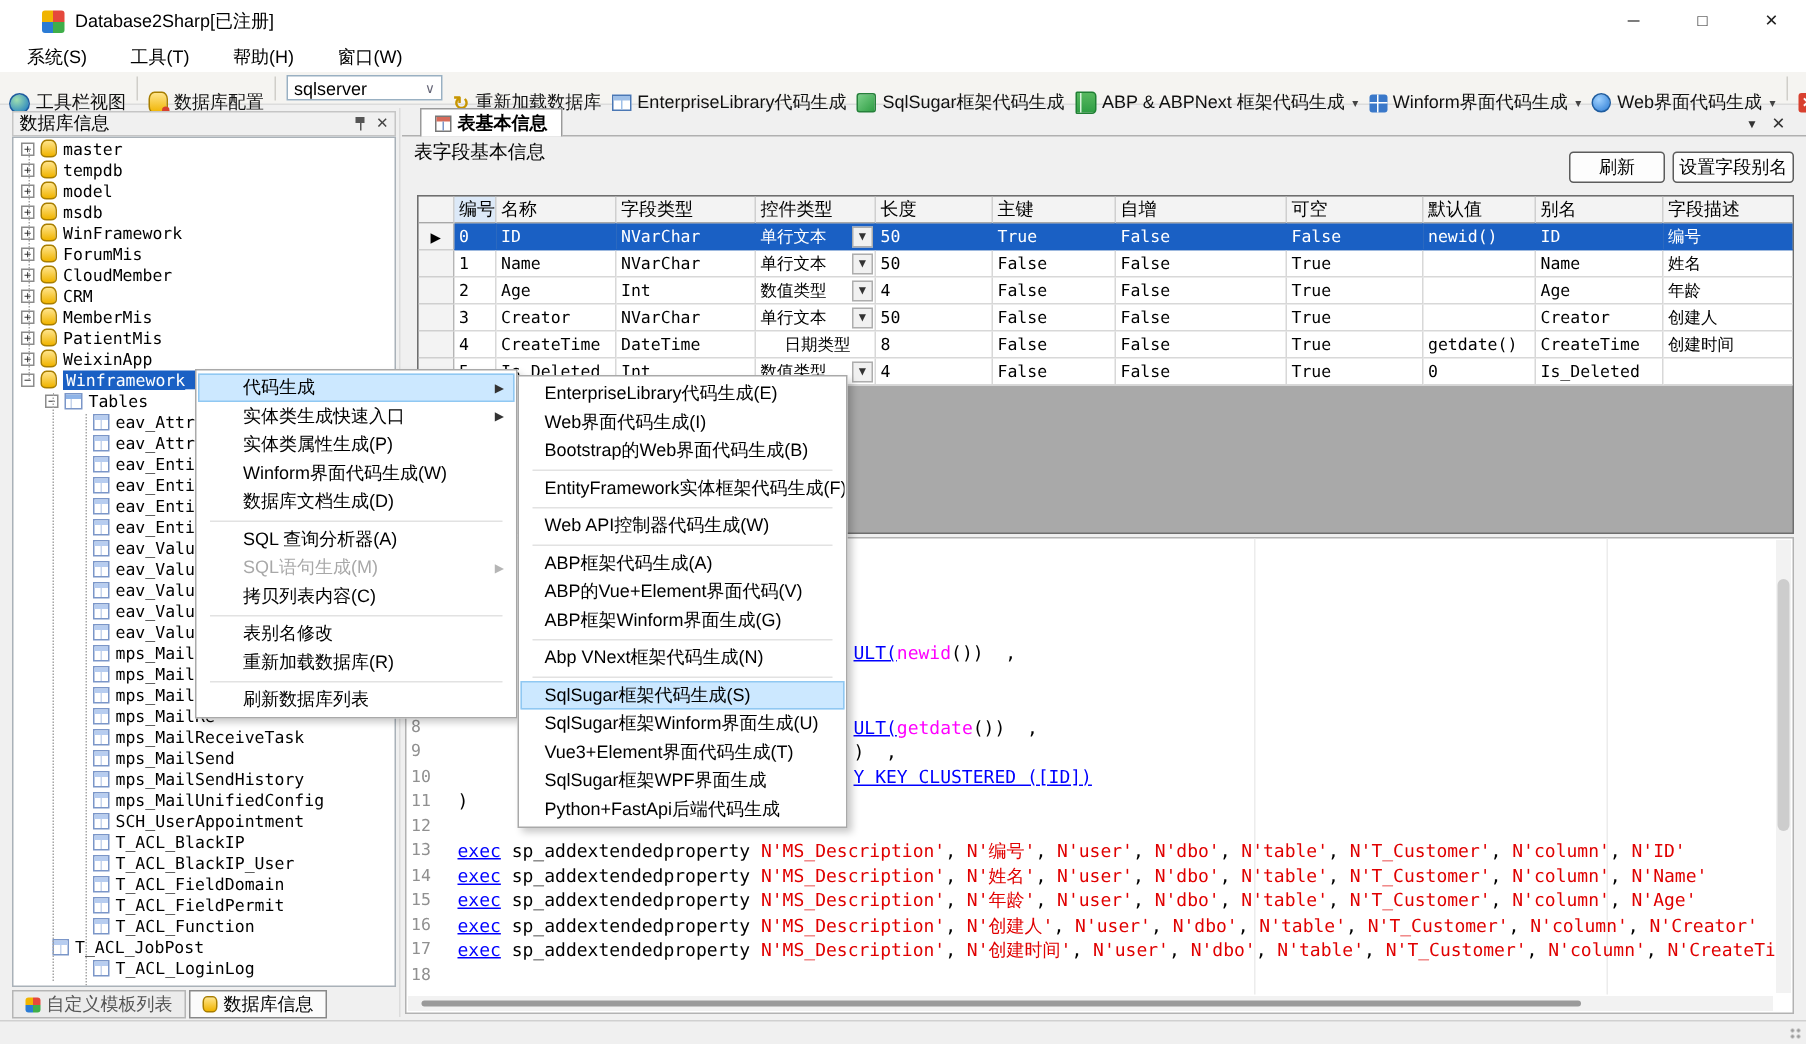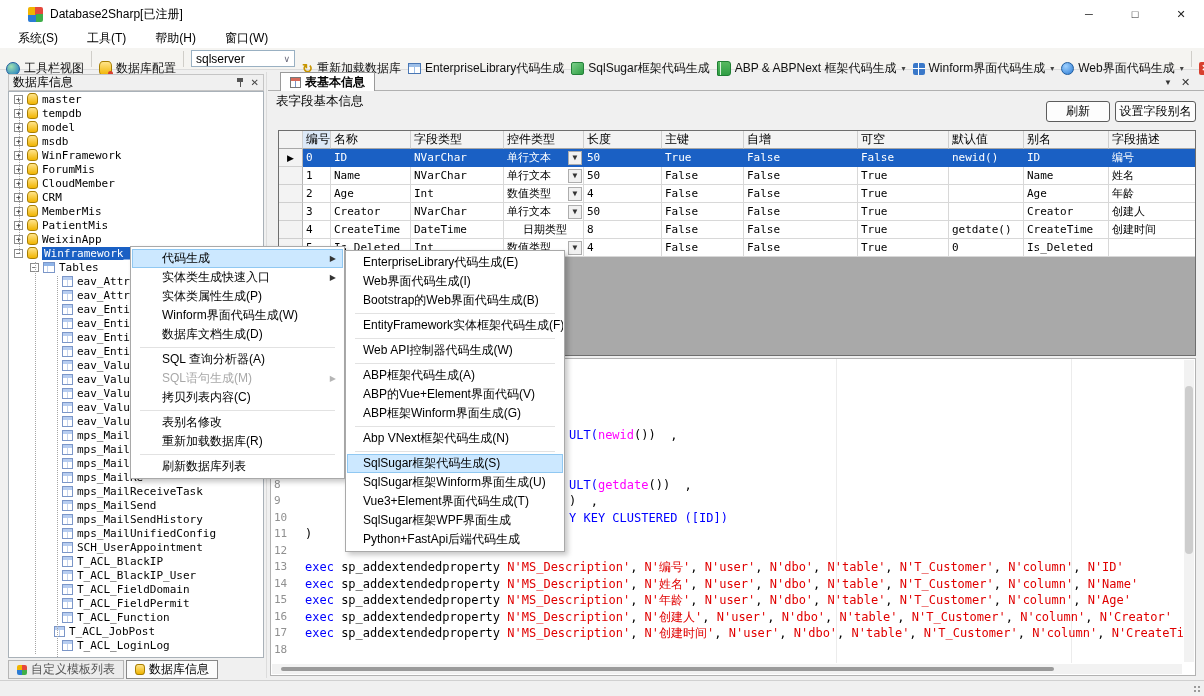--- a/index.html
+++ b/index.html
@@ -121,21 +121,21 @@
              box-sizing:border-box;font-size:8px;line-height:12px;text-align:center;color:#333;flex:none;margin-right:1px;}
 
   
   #editor{position:absolute;left:270px;top:358px;width:926px;height:318px;background:#fff;
           border:1px solid #b2b2b2;box-sizing:border-box;overflow:hidden;}
   .ed-ruler{position:absolute;top:0;bottom:12px;width:1px;background:#ececec;}
   #ed-lines{position:absolute;left:0;top:2px;right:12px;bottom:12px;overflow:hidden;}
   .ed-line{position:relative;height:16.5px;font:12px/16.5px "DejaVu Sans Mono",monospace;white-space:pre;}
   .ed-num{position:absolute;left:3px;top:0;width:24px;color:#909090;font-size:11px;}
   .frag{position:absolute;top:0;}
-  .sql-kw{color:var(--kw,#0000ff);}
+  .sql-kw{color:var(--kw,#0000ff);text-decoration:underline;}
   .sql-str{color:var(--str,#e00000);}
   .sql-fn{color:var(--fn,#ff00ff);}
   .sql-tx{color:#000;}
   #ed-vscroll{position:absolute;right:1px;top:1px;width:10px;bottom:13px;background:#f2f2f2;}
   #ed-vthumb{position:absolute;left:1px;top:26px;width:8px;height:168px;background:#cdcdcd;border-radius:4px;}
   #ed-hscroll{position:absolute;left:1px;right:13px;bottom:1px;height:10px;background:#f2f2f2;}
   #ed-hthumb{position:absolute;left:9px;top:3px;width:773px;height:4px;background:#9a9a9a;border-radius:2px;}
 
   
   #statusbar{position:absolute;left:0;top:680px;width:1204px;height:16px;background:#f0f0f0;
@@ -397,21 +397,21 @@
           <span>T_ACL_FieldDomain</span>
         </div>
         <div class="trow" style="padding-left: 53px;">
           <span class="ticon i-table"></span>
           <span>T_ACL_FieldPermit</span>
         </div>
         <div class="trow" style="padding-left: 53px;">
           <span class="ticon i-table"></span>
           <span>T_ACL_Function</span>
         </div>
-        <div class="trow" style="padding-left: 45px; text-align: center;">
+        <div class="trow" style="padding-left: 26px; text-align: center;">
           <span class="ticon i-table"></span>
           <span>T_ACL_JobPost</span>
         </div>
         <div class="trow" style="padding-left: 53px;">
           <span class="ticon i-table"></span>
           <span>T_ACL_LoginLog</span>
         </div>
         <div class="tguide" style="left: 10px; top: 7px; height: 154px;"></div>
         <div class="tguide" style="left: 26px; top: 170px; height: 392px;"></div>
         <div class="tguide" style="left: 48px; top: 184px; height: 383px;"></div>

